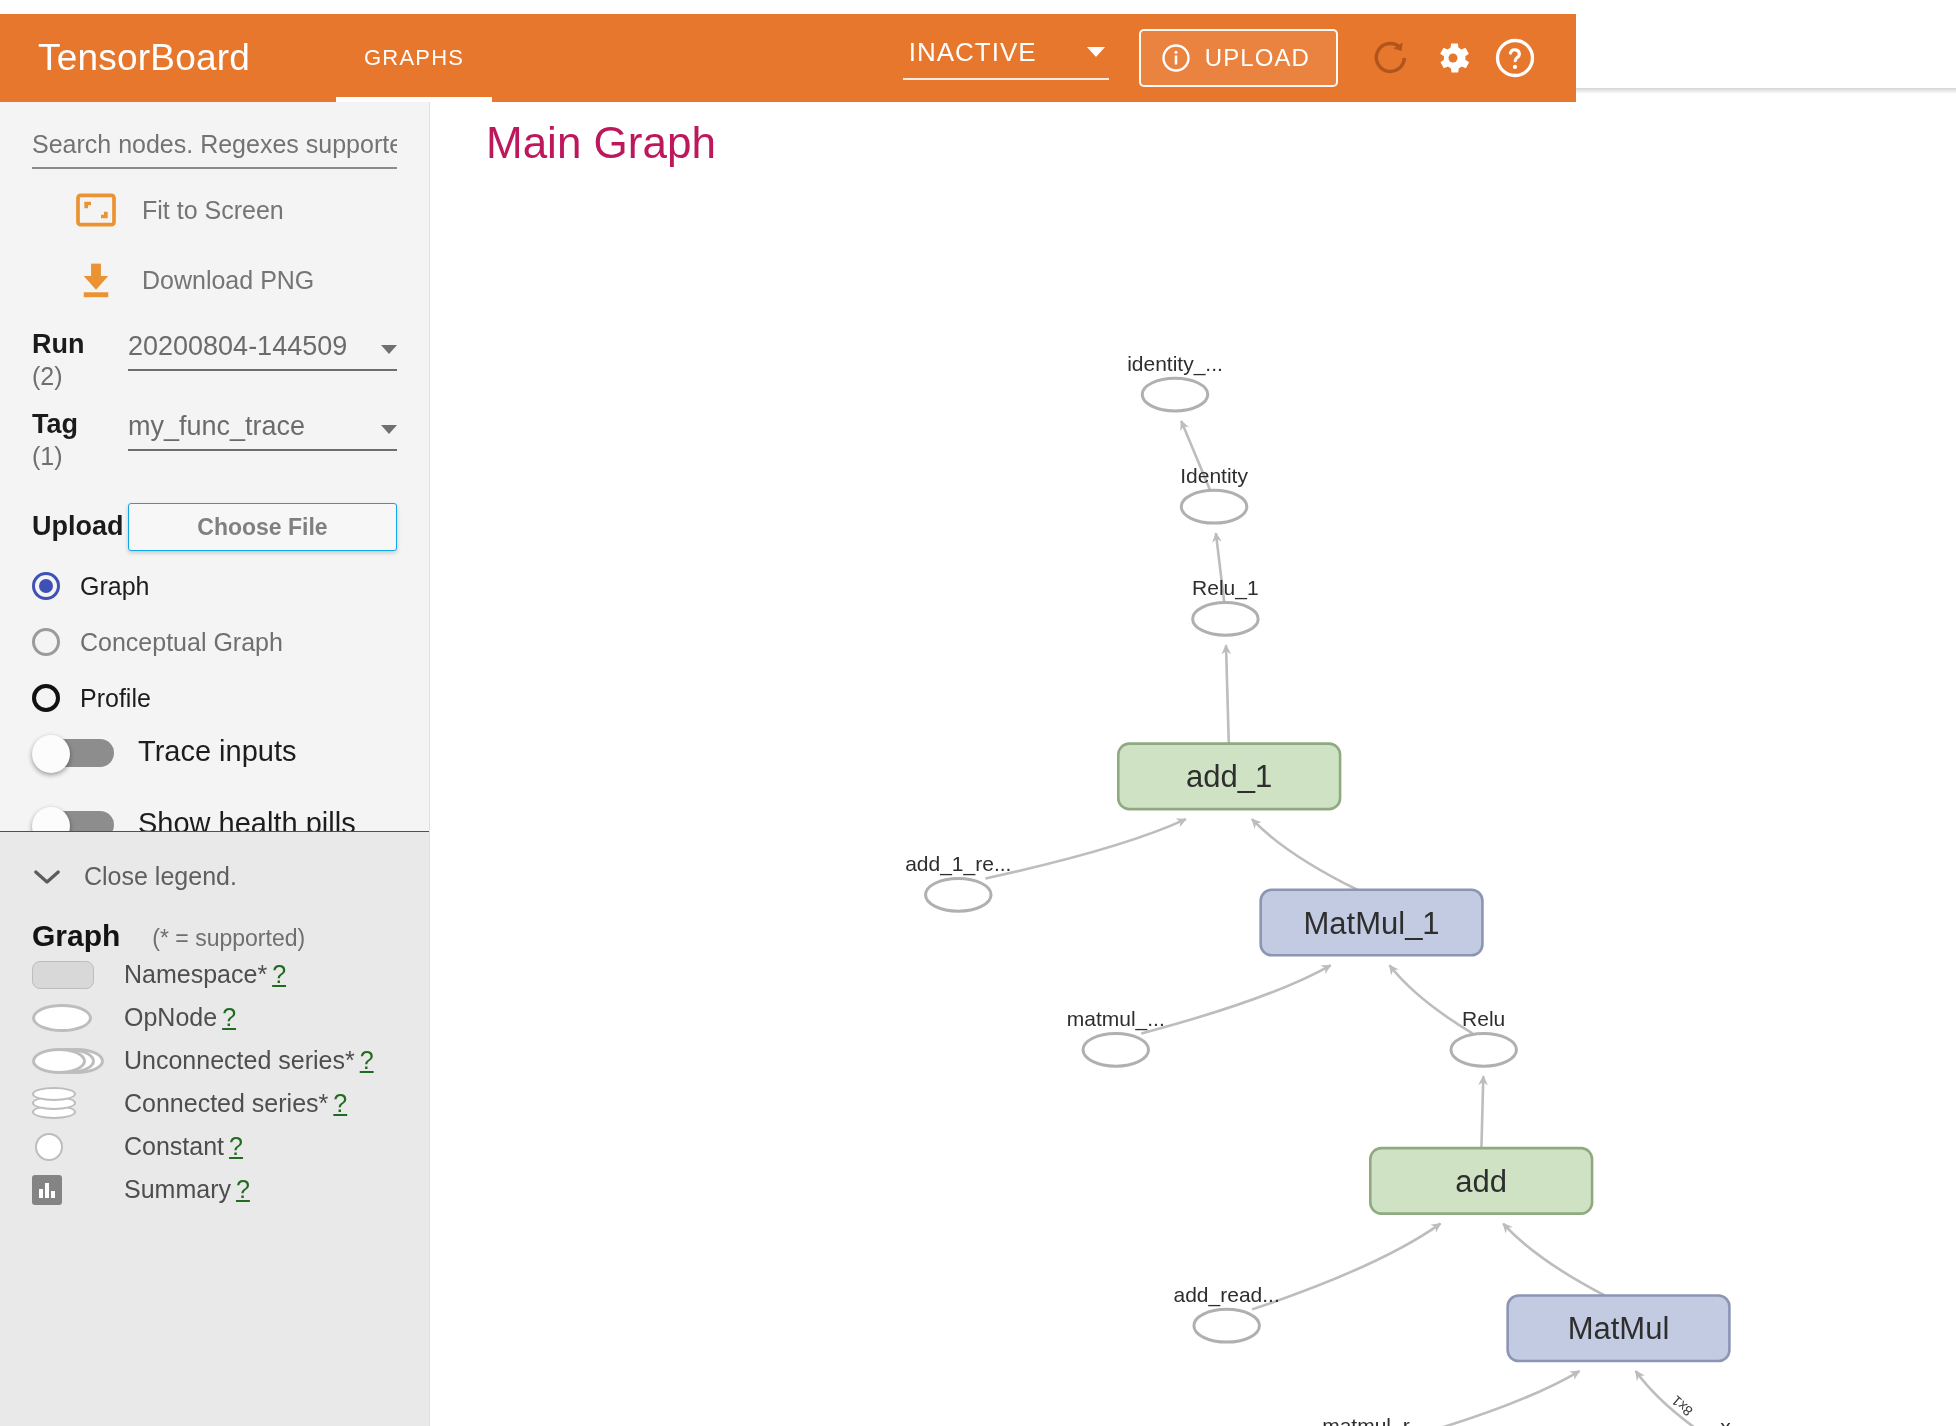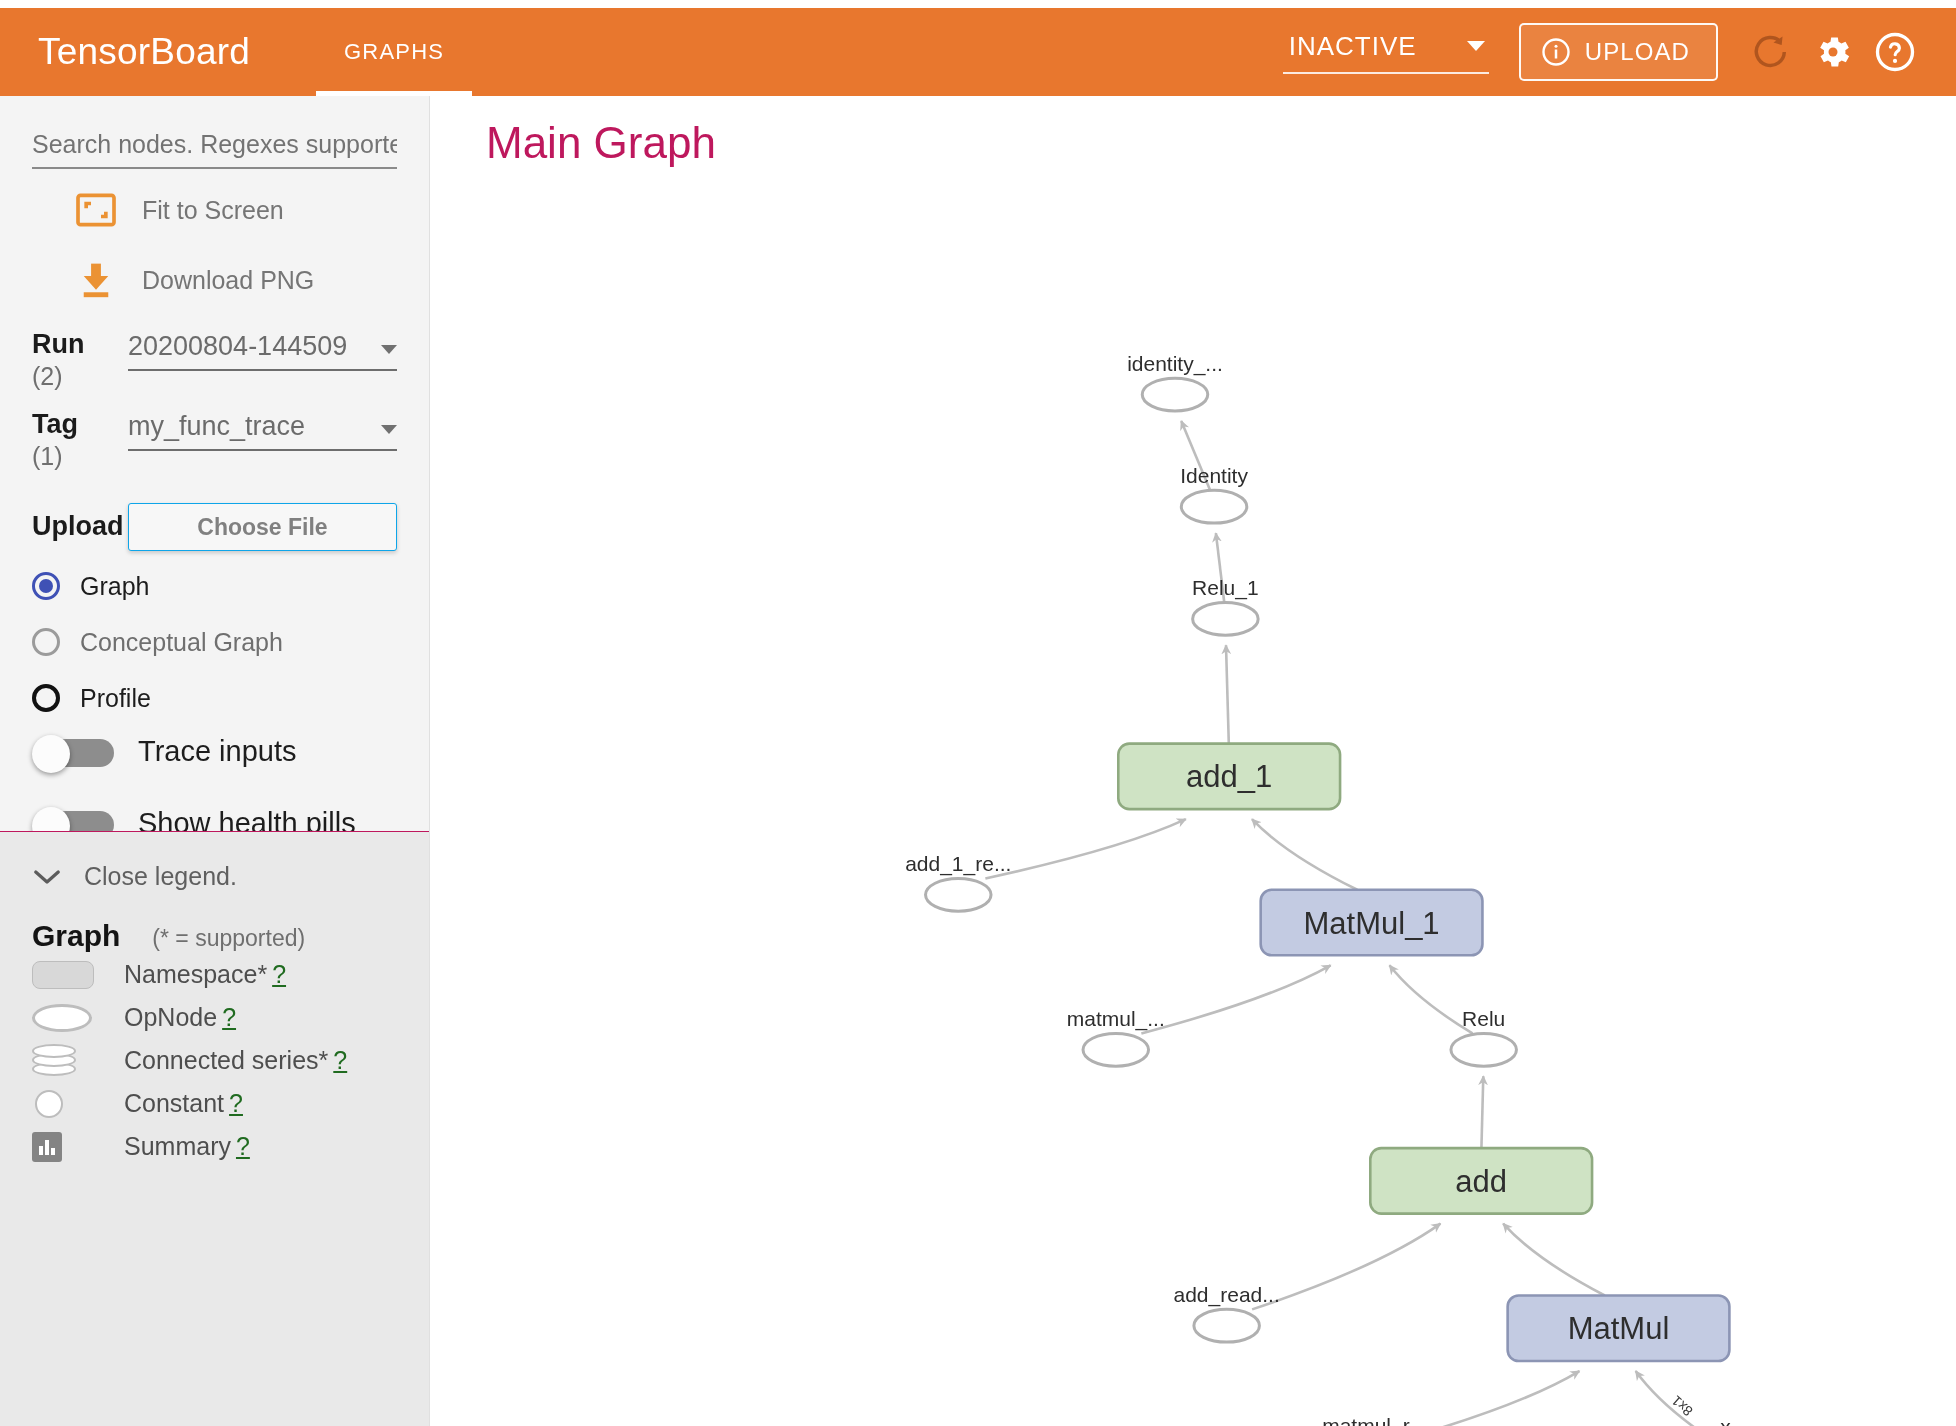--- a/index.html
+++ b/index.html
@@ -7,26 +7,27 @@
     margin: 0; padding: 0;
     width: 1956px; height: 1426px;
     overflow: hidden;
     background: #ffffff;
     font-family: "Liberation Sans", sans-serif;
     -webkit-font-smoothing: antialiased;
   }
 
   
   #app-bar {
-    position: absolute; left: 0; top: 8px;
-    width: 1956px; height: 88px;
+    position: absolute; left: 0; top: 14px;
+    width: 1576px; height: 88px;
     background: #e8772e;
     display: flex; align-items: center;
     color: #ffffff;
     z-index: 30;
+    gap: 20px;
   }
   #brand {
     font-size: 37px; font-weight: 400; letter-spacing: .2px;
     margin-left: 38px; color: #ffffff; white-space: nowrap;
   }
   #tabs { display: flex; align-items: stretch; height: 88px; margin-left: 66px; }
   .tab {
     position: relative;
     display: flex; align-items: center; justify-content: center;
     padding: 0 28px;
@@ -375,20 +376,30 @@
       <span class="legend-swatch">
           <span class="sw-namespace"></span>
         </span>
       <span class="legend-text"><span>Namespace*</span><span class="q">?</span></span>
     </div>
     <div class="legend-item">
       <span class="legend-swatch">
           <span class="sw-op"></span>
         </span>
       <span class="legend-text"><span>OpNode</span><span class="q">?</span></span>
+    </div>
+    <div class="legend-item">
+      <span class="legend-swatch">
+          <span class="sw-unconn">
+            <i></i>
+            <i></i>
+            <i></i>
+          </span>
+        </span>
+      <span class="legend-text"><span>Unconnected series*</span><span class="q">?</span></span>
     </div>
     <div class="legend-item">
       <span class="legend-swatch">
           <span class="sw-conn">
             <i></i>
             <i></i>
             <i></i>
           </span>
         </span>
       <span class="legend-text"><span>Connected series*</span><span class="q">?</span></span>

